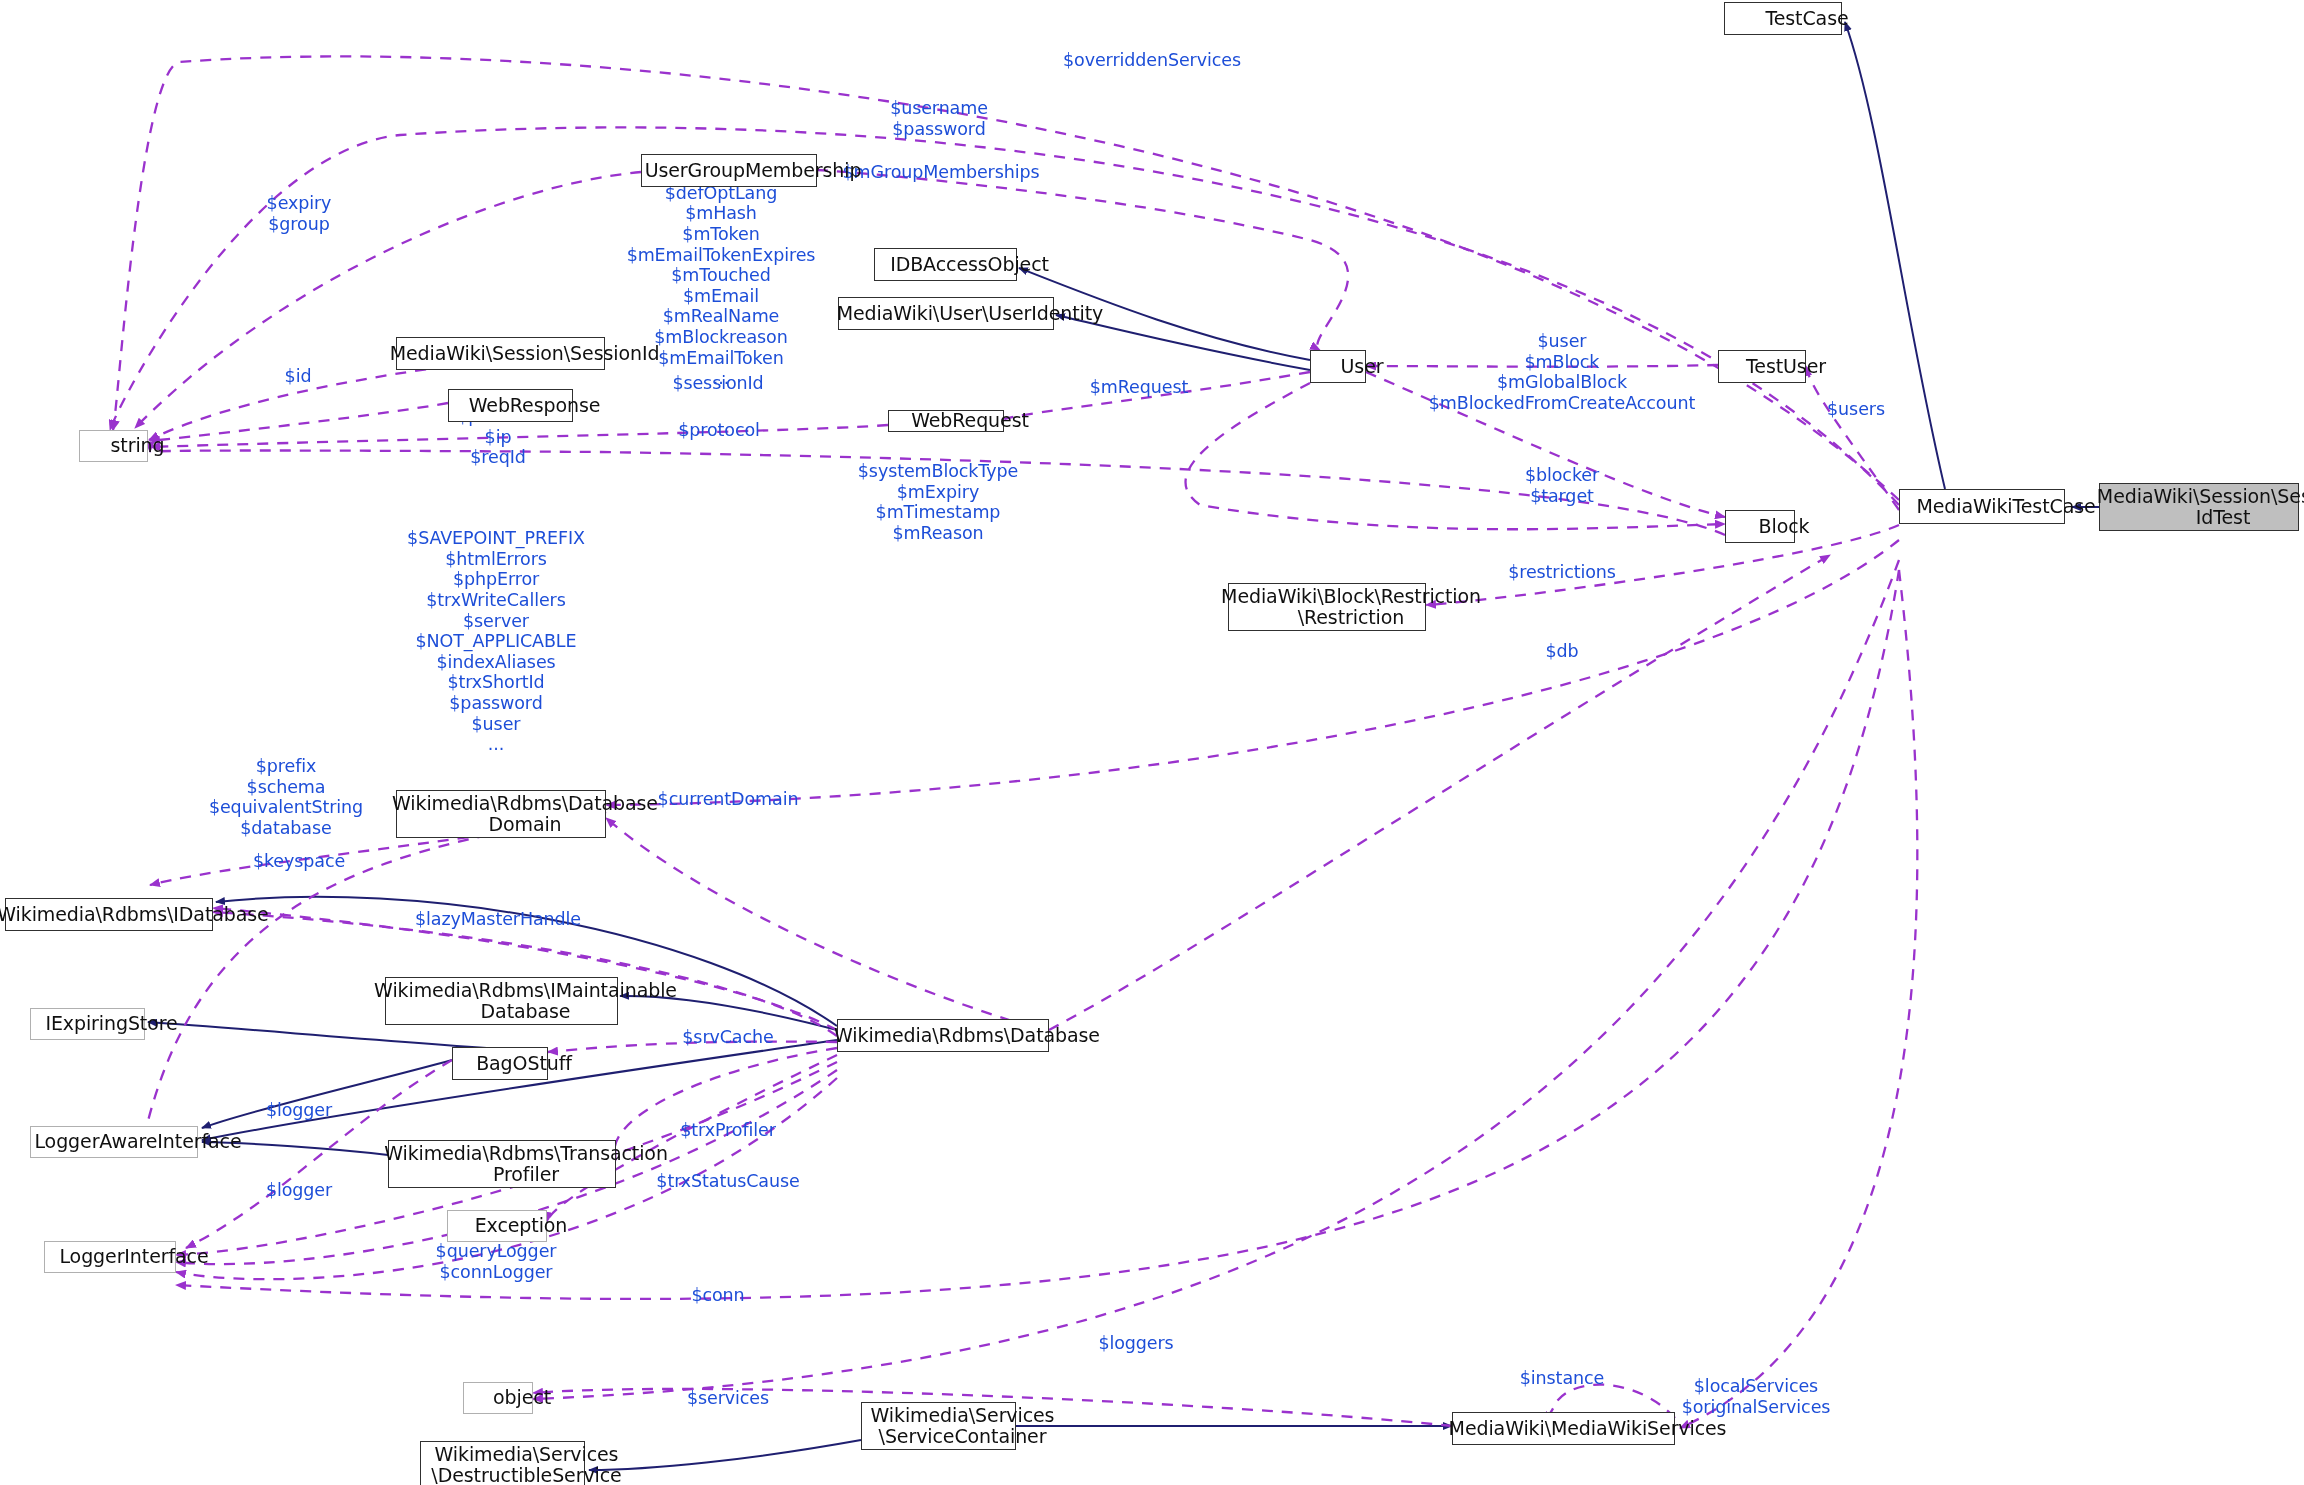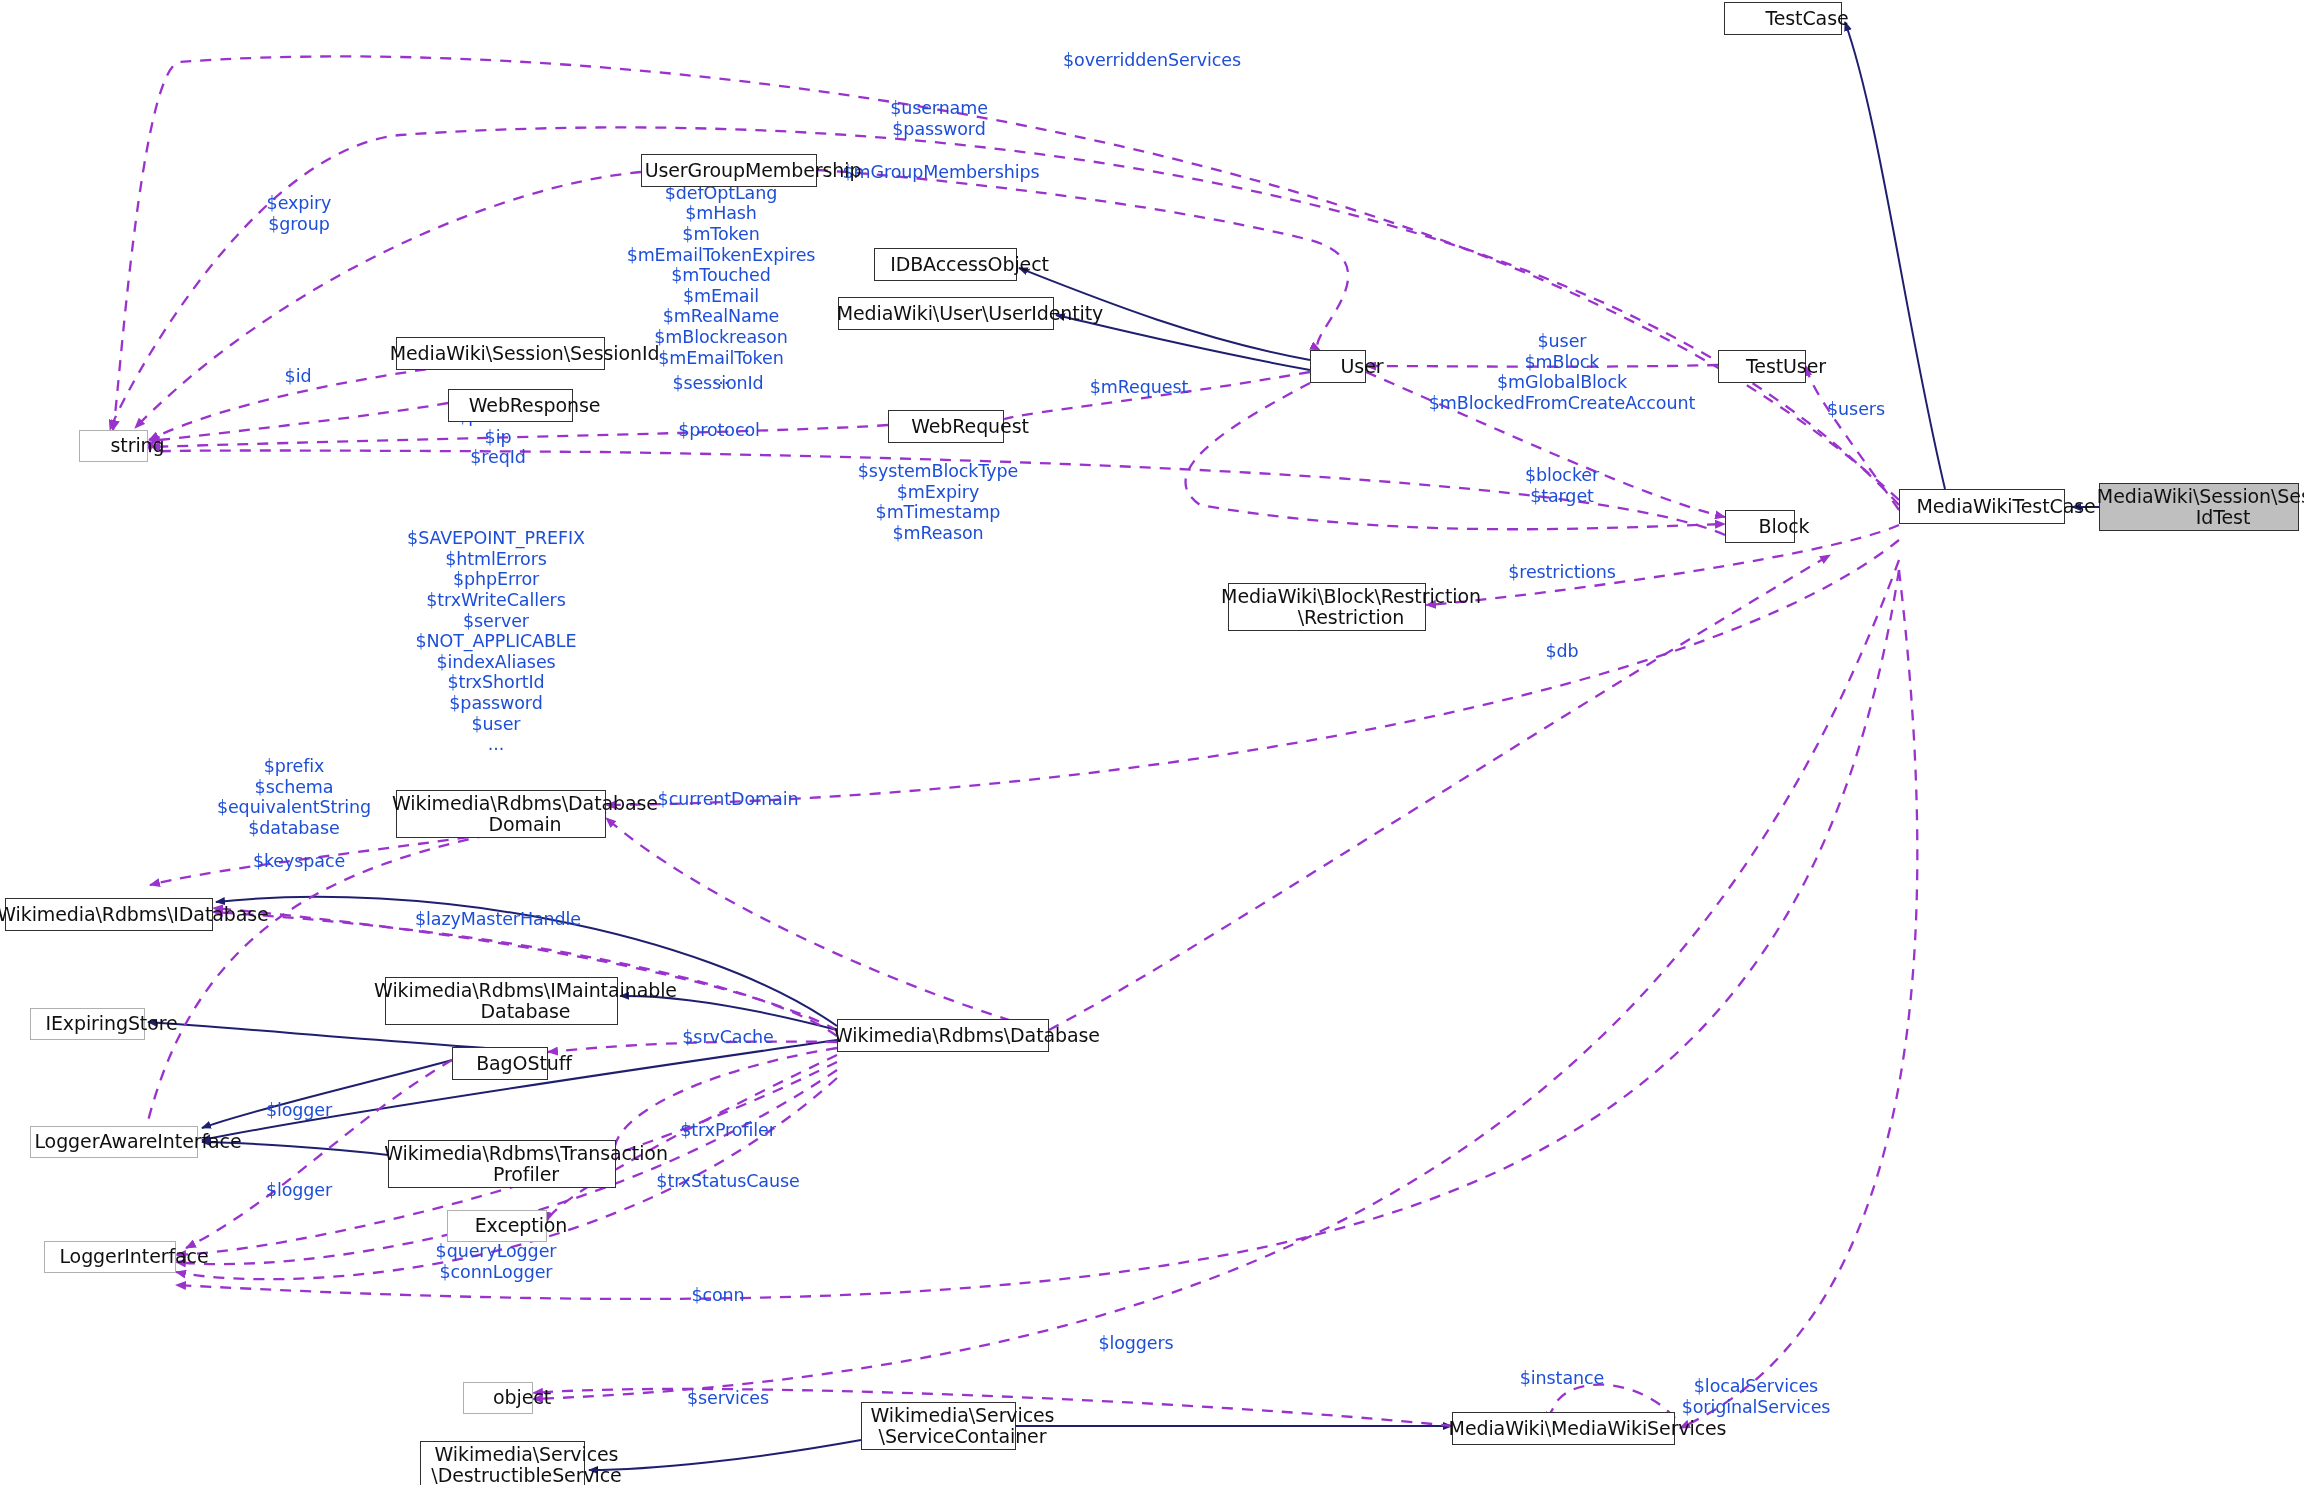--- a/index.html
+++ b/index.html
@@ -126,21 +126,21 @@
 
   <div id="node-host">
       <div class="node cls" style="left: 1724px; top: 2px; width: 118px; height: 33px;"><span>TestCase</span></div>
       <div class="node cls" style="left: 641px; top: 154px; width: 176px; height: 33px;"><span>UserGroupMembership</span></div>
       <div class="node cls" style="left: 874px; top: 248px; width: 143px; height: 33px;"><span>IDBAccessObject</span></div>
       <div class="node cls" style="left: 838px; top: 297px; width: 216px; height: 33px;"><span>MediaWiki\User\UserIdentity</span></div>
       <div class="node cls" style="left: 396px; top: 337px; width: 209px; height: 33px;"><span>MediaWiki\Session\SessionId</span></div>
       <div class="node cls" style="left: 1310px; top: 350px; width: 56px; height: 33px;"><span>User</span></div>
       <div class="node cls" style="left: 1718px; top: 350px; width: 88px; height: 33px;"><span>TestUser</span></div>
       <div class="node cls" style="left: 448px; top: 389px; width: 125px; height: 33px;"><span>WebResponse</span></div>
-      <div class="node cls" style="left: 888px; top: 410px; width: 116px; height: 33px;"><span>WebRequest</span></div>
+      <div class="node cls" style="left: 888px; top: 410px; width: 116px; height: 22px;"><span>WebRequest</span></div>
       <div class="node iface" style="left: 79px; top: 430px; width: 69px; height: 32px;"><span>string</span></div>
       <div class="node cls" style="left: 1725px; top: 510px; width: 70px; height: 33px;"><span>Block</span></div>
       <div class="node cls" style="left: 1899px; top: 489px; width: 166px; height: 35px;"><span>MediaWikiTestCase</span></div>
       <div class="node cls hl" style="left: 2099px; top: 483px; width: 200px; height: 48px;"><span>MediaWiki\Session\Session
 IdTest</span></div>
       <div class="node cls" style="left: 1228px; top: 583px; width: 198px; height: 48px;"><span>MediaWiki\Block\Restriction
 \Restriction</span></div>
       <div class="node cls" style="left: 396px; top: 790px; width: 210px; height: 48px;"><span>Wikimedia\Rdbms\Database
 Domain</span></div>
       <div class="node cls" style="left: 5px; top: 898px; width: 208px; height: 33px;"><span>Wikimedia\Rdbms\IDatabase</span></div>
@@ -203,21 +203,21 @@
 $phpError
 $trxWriteCallers
 $server
 $NOT_APPLICABLE
 $indexAliases
 $trxShortId
 $password
 $user
 ...</div>
       <div class="elabel" style="left: 1562px; top: 651px;">$db</div>
-      <div class="elabel" style="left: 294px; top: 797px;">$prefix
+      <div class="elabel" style="left: 286px; top: 797px;">$prefix
 $schema
 $equivalentString
 $database</div>
       <div class="elabel" style="left: 728px; top: 799px;">$currentDomain</div>
       <div class="elabel" style="left: 299px; top: 861px;">$keyspace</div>
       <div class="elabel" style="left: 498px; top: 919px;">$lazyMasterHandle</div>
       <div class="elabel" style="left: 728px; top: 1037px;">$srvCache</div>
       <div class="elabel" style="left: 299px; top: 1110px;">$logger</div>
       <div class="elabel" style="left: 728px; top: 1130px;">$trxProfiler</div>
       <div class="elabel" style="left: 728px; top: 1181px;">$trxStatusCause</div>

